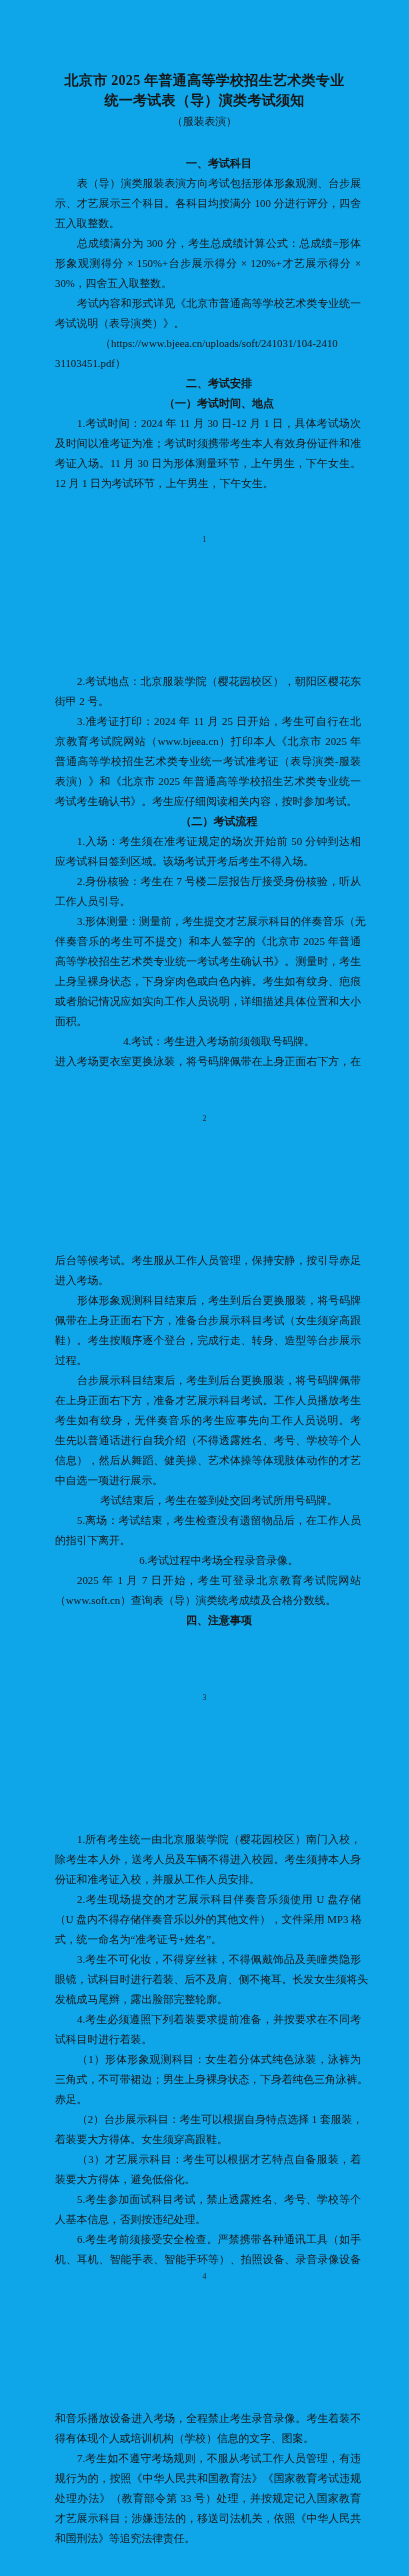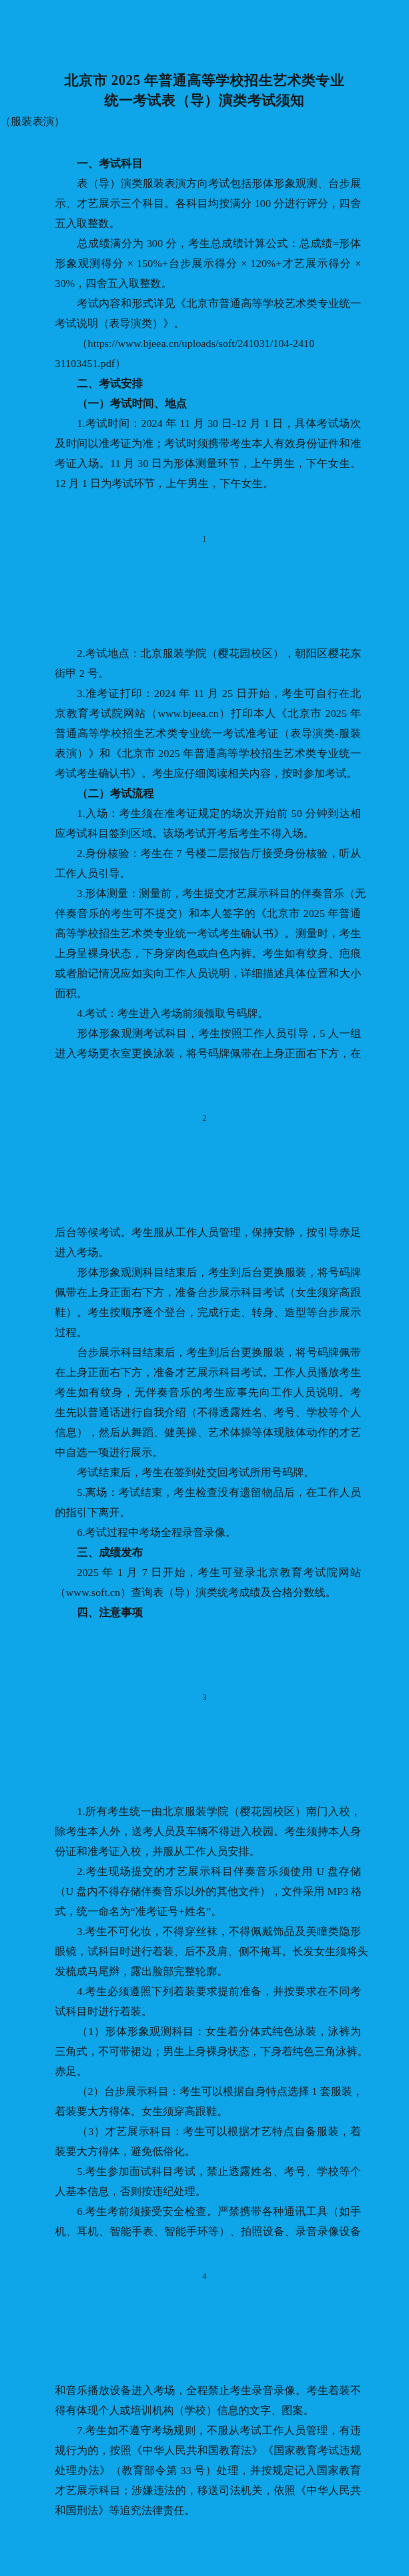--- a/index.html
+++ b/index.html
@@ -29,46 +29,47 @@
     font-weight: 700;
     font-size: 14px;
     line-height: 20px;
     letter-spacing: 0.3px;
   }
   .doc-subtitle {
     position: absolute;
     top: 114px;
     left: 0;
     width: 100%;
-    text-align: left;
+    text-align: center;
     font-size: 10.8px;
     line-height: 14.4px;
   }
   .page-body {
     position: absolute;
     left: 55px;
     width: 306px;
-    top: 64px;
+    top: 92px;
   }
   .page.first .page-body {
     top: 153px;
   }
   .line {
     height: 20px;
     line-height: 20px;
     font-size: 10.8px;
     white-space: nowrap;
     text-align: left;
   }
   .line.full {
     text-align: justify;
     text-align-last: justify;
   }
   .line.indent {
     padding-left: 22px;
+    text-align: center;
   }
   .line.bold {
     font-weight: 700;
     font-family: "Liberation Sans", "DejaVu Sans", sans-serif;
     font-size: 11px;
   }
   .page-number {
     position: absolute;
     top: 535px;
     left: 0;
@@ -124,21 +125,20 @@
         <div class="line">应考试科目签到区域。该场考试开考后考生不得入场。</div>
         <div class="line full indent">2.身份核验：考生在 7 号楼二层报告厅接受身份核验，听从</div>
         <div class="line">工作人员引导。</div>
         <div class="line full indent">3.形体测量：测量前，考生提交才艺展示科目的伴奏音乐（无</div>
         <div class="line full">伴奏音乐的考生可不提交）和本人签字的《北京市 2025 年普通</div>
         <div class="line full">高等学校招生艺术类专业统一考试考生确认书》。测量时，考生</div>
         <div class="line full">上身呈裸身状态，下身穿肉色或白色内裤。考生如有纹身、疤痕</div>
         <div class="line full">或者胎记情况应如实向工作人员说明，详细描述具体位置和大小</div>
         <div class="line">面积。</div>
         <div class="line indent">4.考试：考生进入考场前须领取号码牌。</div>
-        <div class="line full indent">形体形象观测考试科目，考生按照工作人员引导，5 人一组</div>
         <div class="line full">进入考场更衣室更换泳装，将号码牌佩带在上身正面右下方，在</div>
       </div>
       <div class="page-number">2</div>
     </div>
     <div class="page">
       <div class="page-body">
         <div class="line full">后台等候考试。考生服从工作人员管理，保持安静，按引导赤足</div>
         <div class="line">进入考场。</div>
         <div class="line full indent">形体形象观测科目结束后，考生到后台更换服装，将号码牌</div>
         <div class="line full">佩带在上身正面右下方，准备台步展示科目考试（女生须穿高跟</div>
@@ -147,21 +147,20 @@
         <div class="line full indent">台步展示科目结束后，考生到后台更换服装，将号码牌佩带</div>
         <div class="line full">在上身正面右下方，准备才艺展示科目考试。工作人员播放考生</div>
         <div class="line full">考生如有纹身，无伴奏音乐的考生应事先向工作人员说明。考</div>
         <div class="line full">生先以普通话进行自我介绍（不得透露姓名、考号、学校等个人</div>
         <div class="line full">信息），然后从舞蹈、健美操、艺术体操等体现肢体动作的才艺</div>
         <div class="line">中自选一项进行展示。</div>
         <div class="line indent">考试结束后，考生在签到处交回考试所用号码牌。</div>
         <div class="line full indent">5.离场：考试结束，考生检查没有遗留物品后，在工作人员</div>
         <div class="line">的指引下离开。</div>
         <div class="line indent">6.考试过程中考场全程录音录像。</div>
-        <div class="line indent bold">三、成绩发布</div>
         <div class="line full indent">2025 年 1 月 7 日开始，考生可登录北京教育考试院网站</div>
         <div class="line">（www.soft.cn）查询表（导）演类统考成绩及合格分数线。</div>
         <div class="line indent bold">四、注意事项</div>
       </div>
       <div class="page-number">3</div>
     </div>
     <div class="page">
       <div class="page-body">
         <div class="line full indent">1.所有考生统一由北京服装学院（樱花园校区）南门入校，</div>
         <div class="line full">除考生本人外，送考人员及车辆不得进入校园。考生须持本人身</div>

